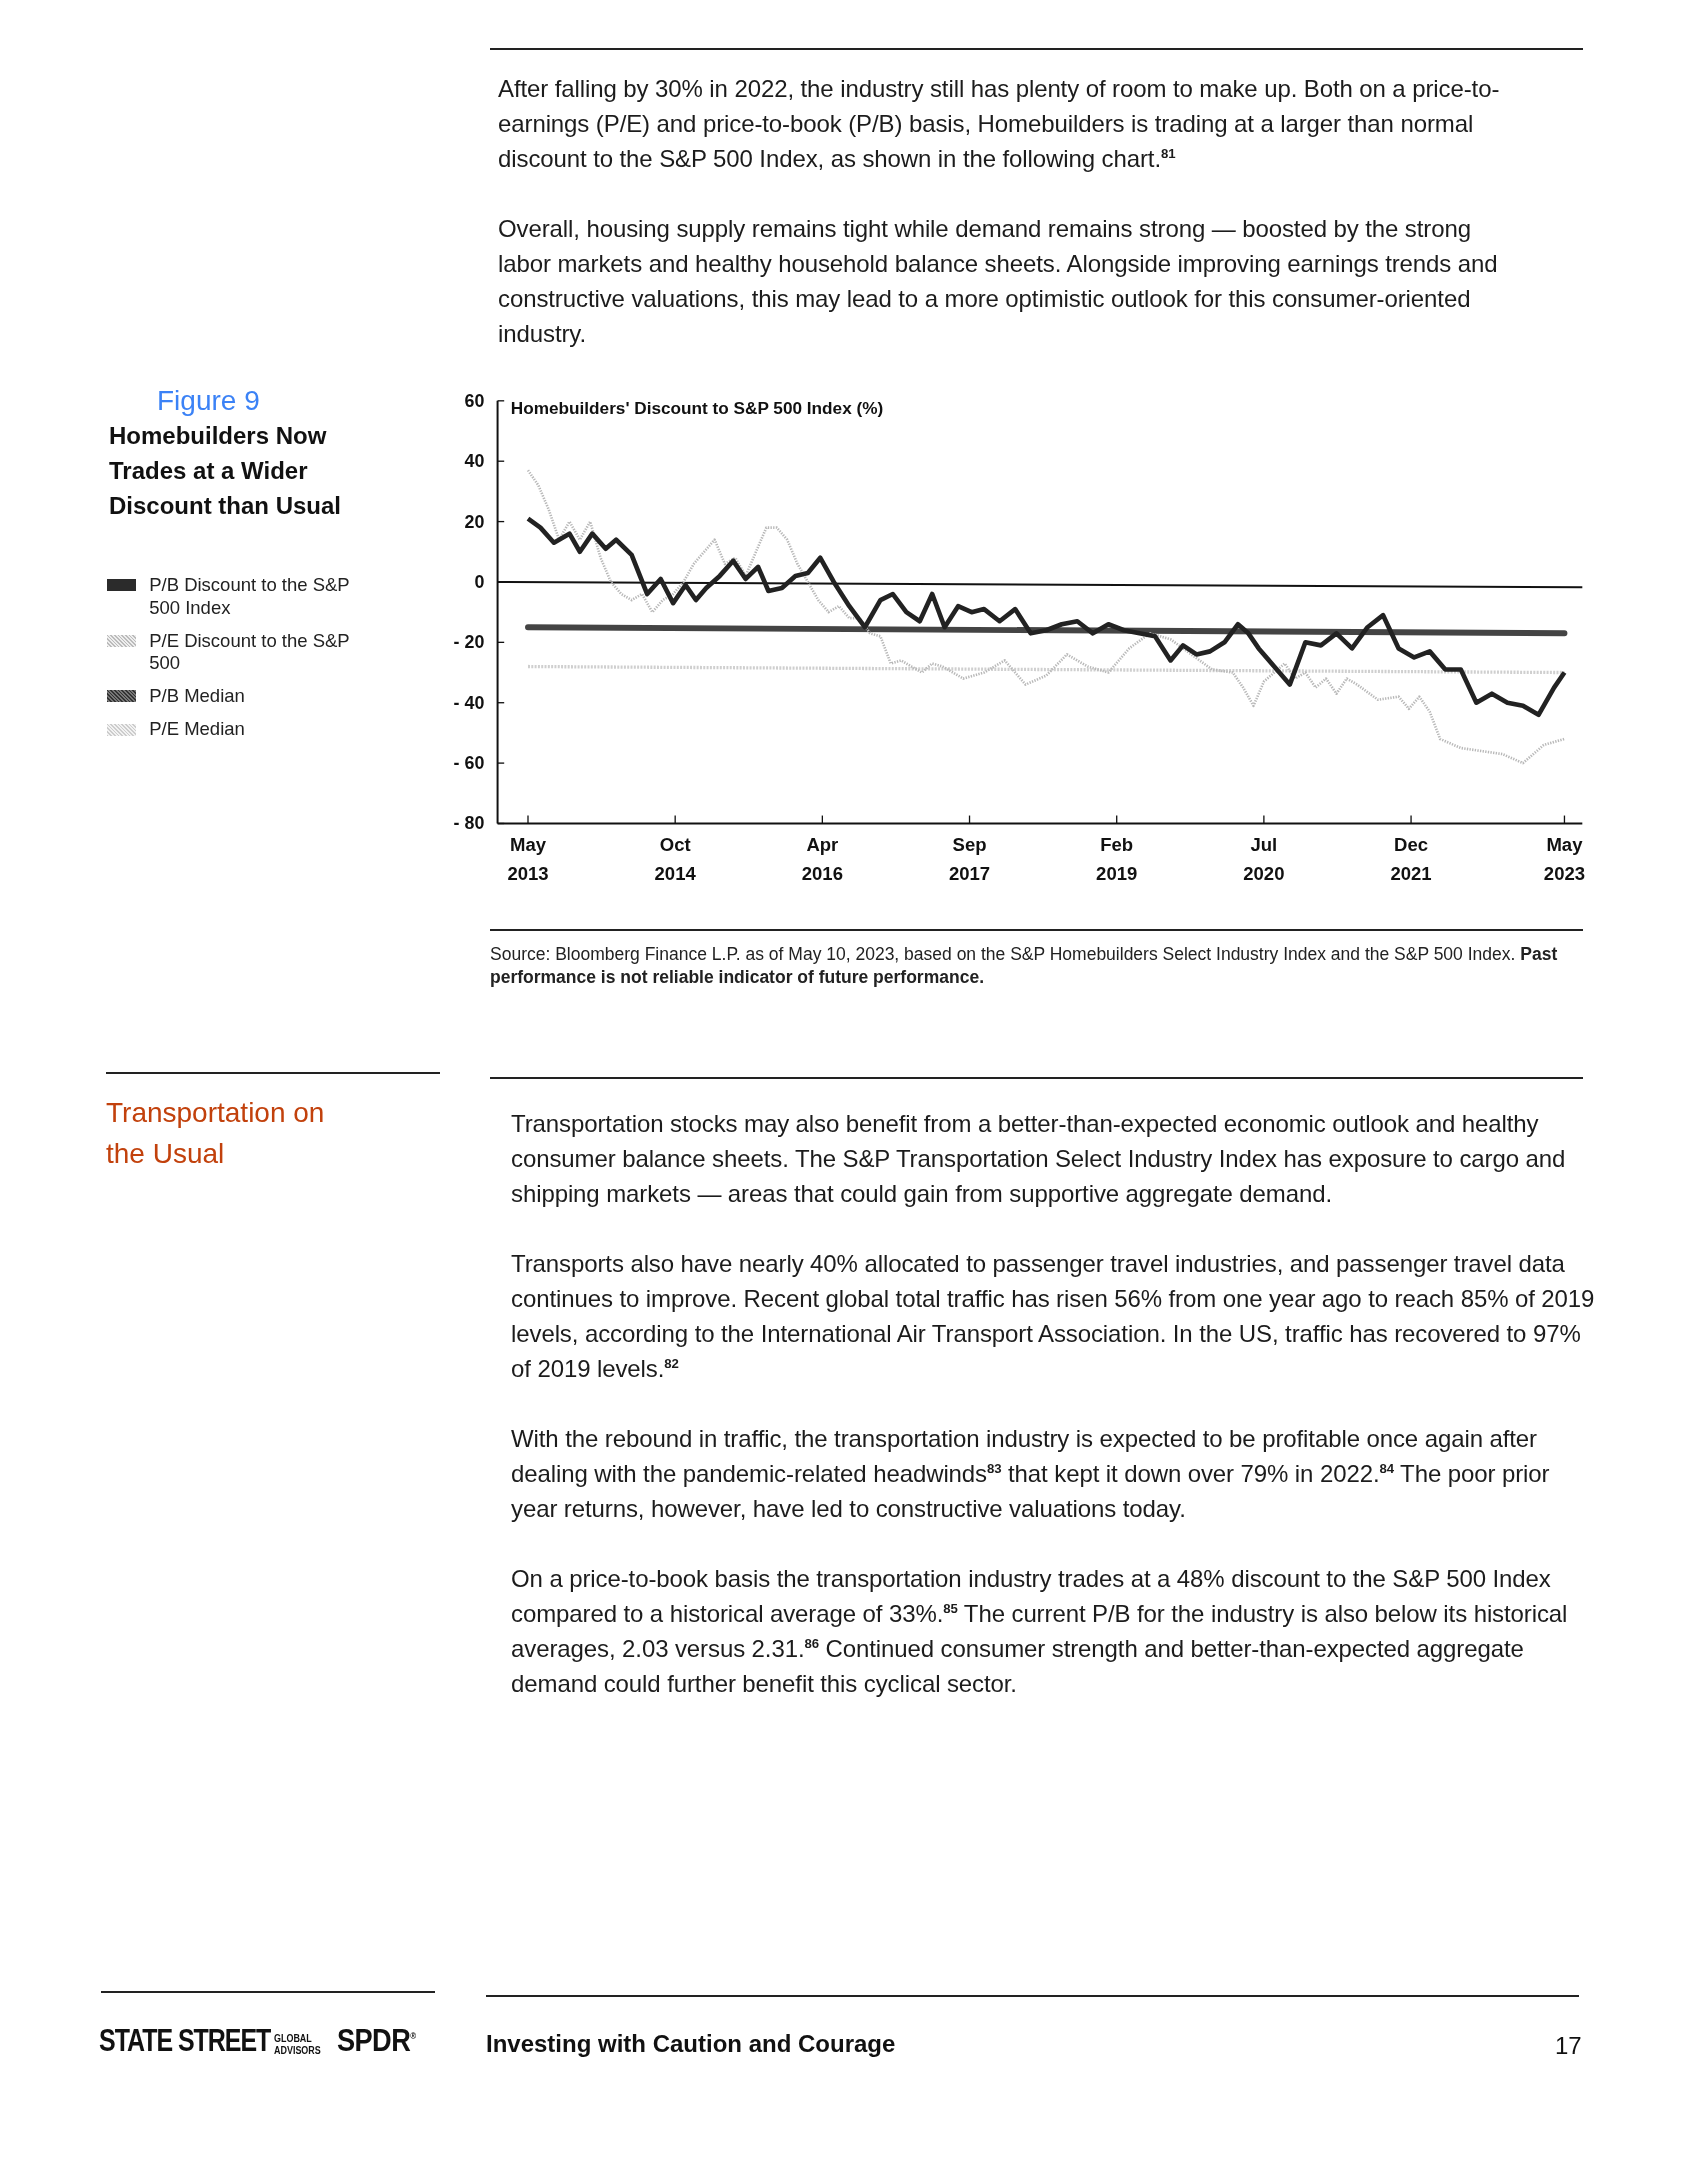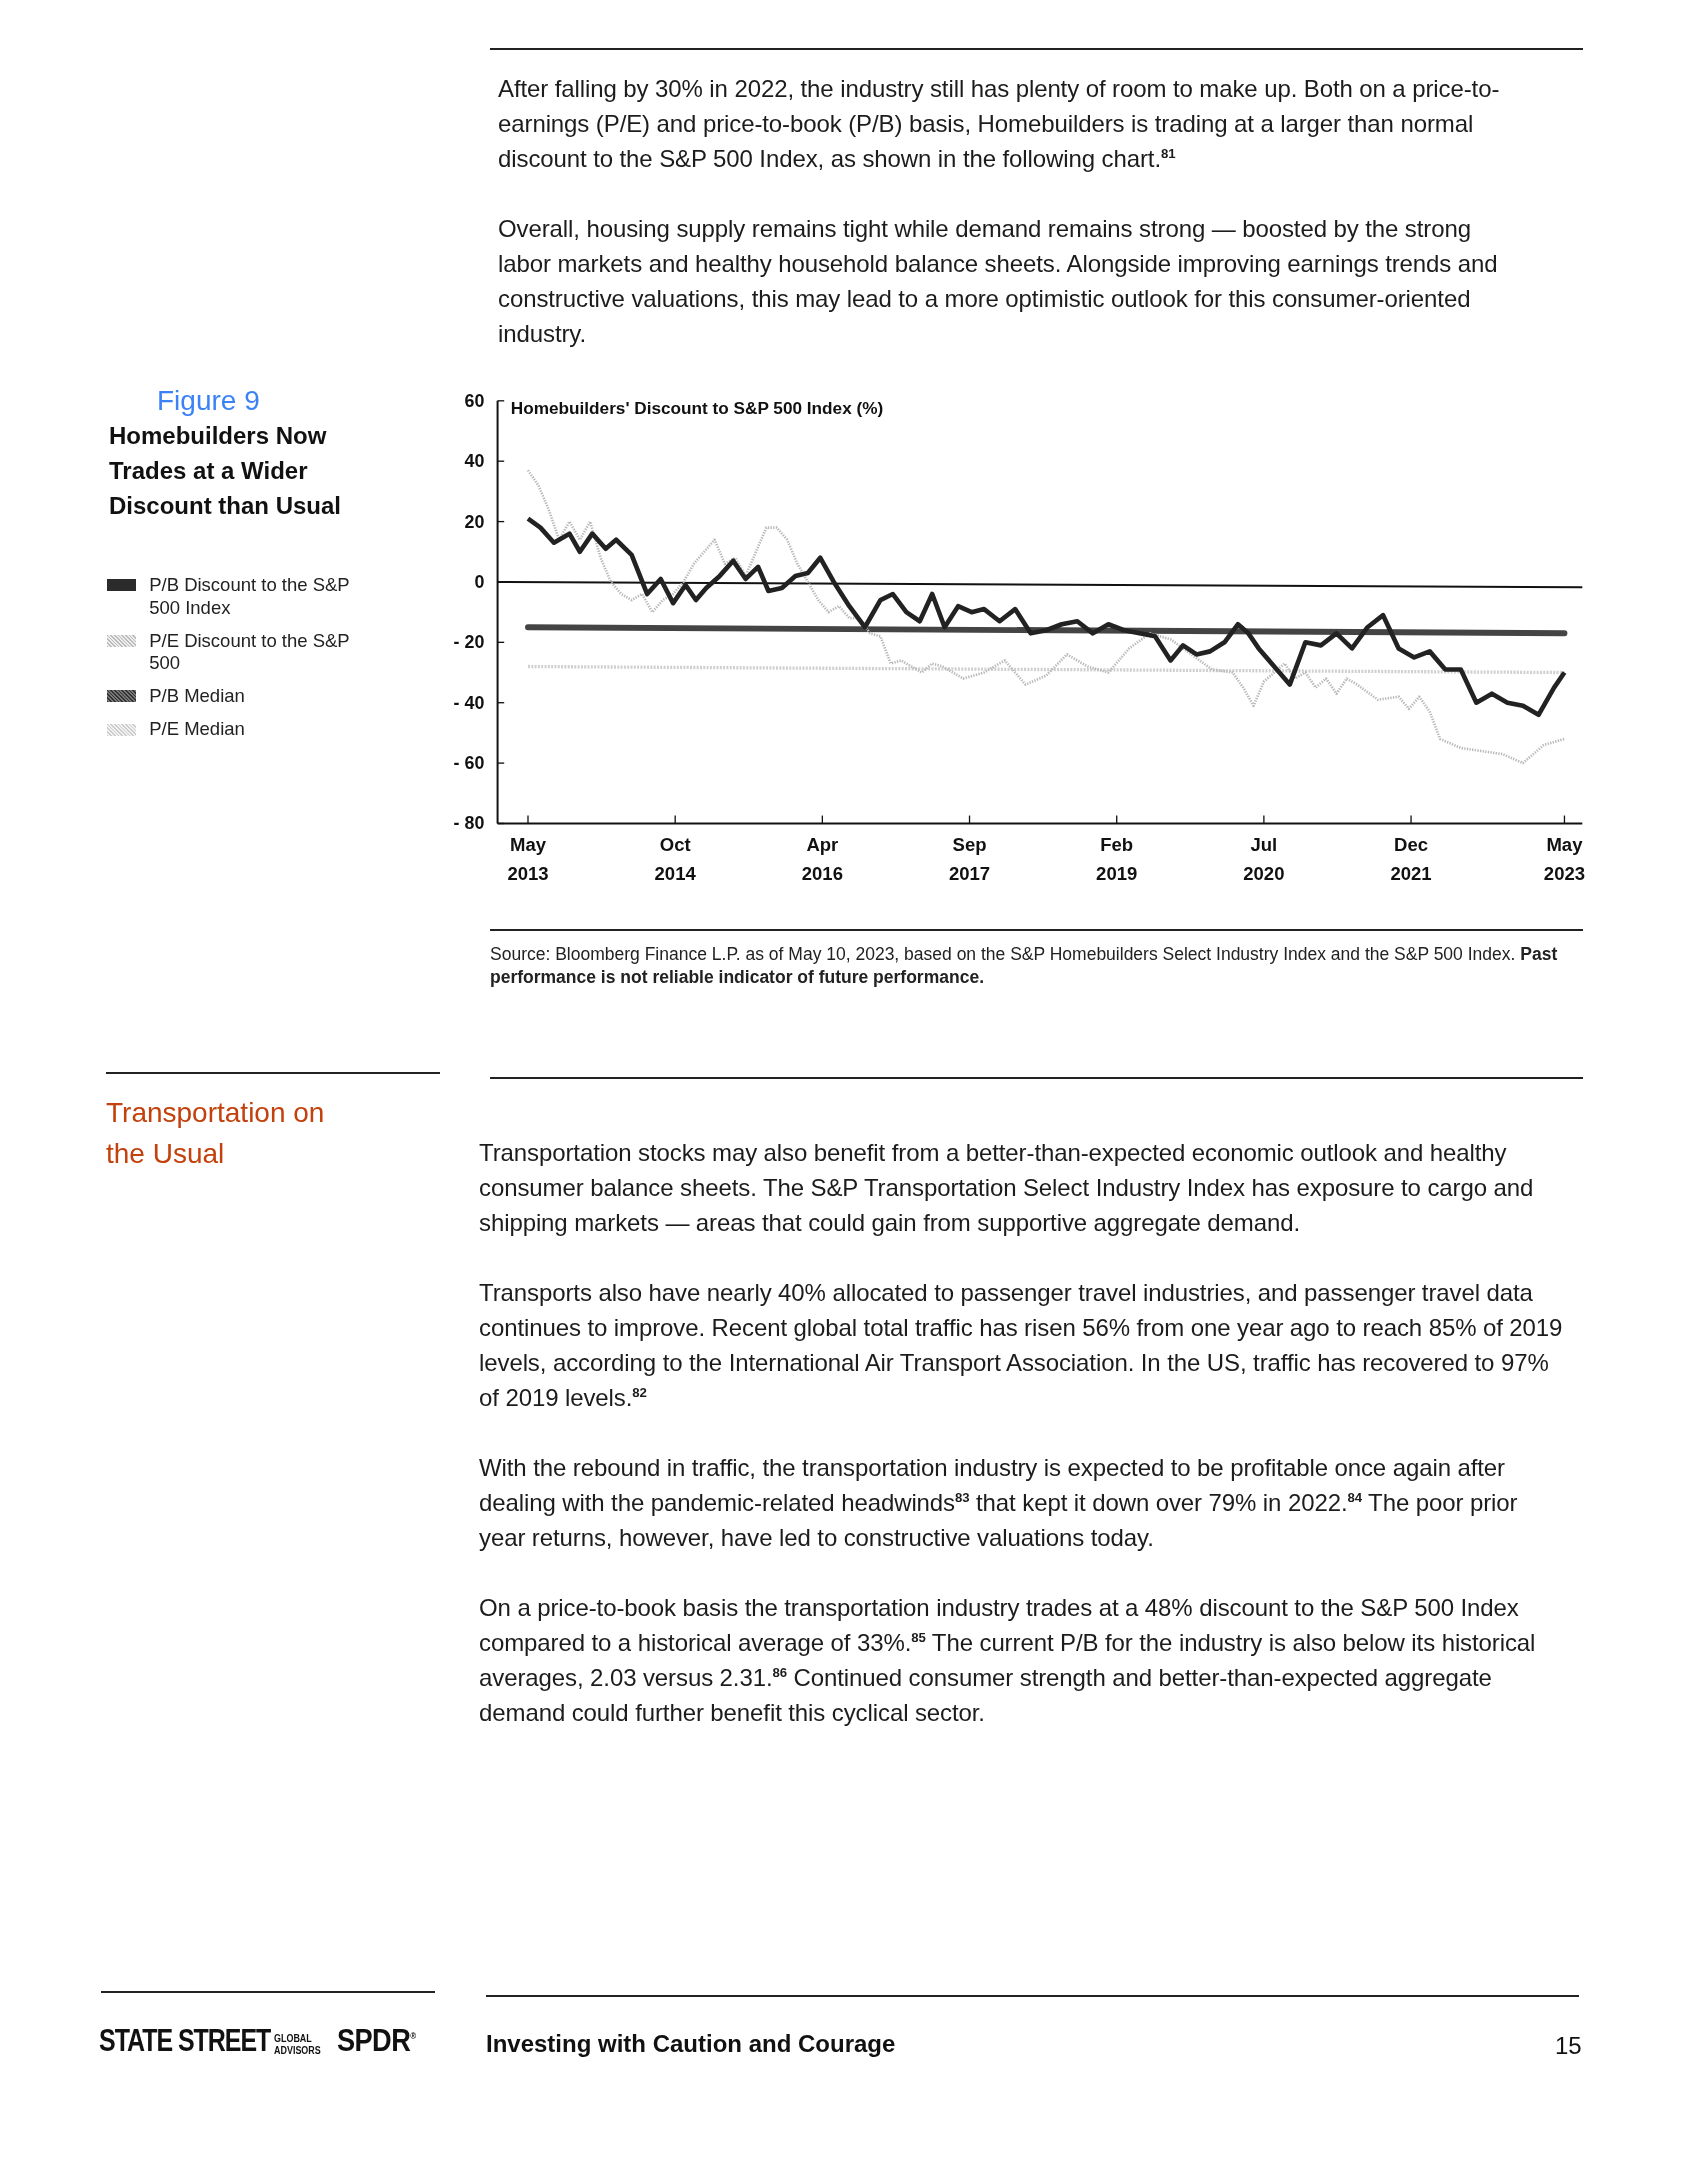--- a/index.html
+++ b/index.html
@@ -125,31 +125,31 @@
 </div>
 
 <div class="rule" style="left:106px; top:1072px; width:334px;"></div>
 <div class="rule" style="left:490px; top:1077px; width:1093px;"></div>
 
 <div class="abs" style="left:106px; top:1092px; width:318px;">
   <div class="section-heading">Transportation on</div>
   <div class="section-heading">the Usual</div>
 </div>
 
-<div class="abs body-text" style="left:479px; top:1106px; width:1085px;margin-top:29px;">
+<div class="abs body-text" style="left:511px; top:1106px; width:1085px;">
   <p><span>Transportation stocks may also benefit from a better-than-expected economic outlook and healthy consumer balance sheets. The S&amp;P Transportation Select Industry Index has exposure to cargo and shipping markets — areas that could gain from supportive aggregate demand.</span></p>
   <p><span>Transports also have nearly 40% allocated to passenger travel industries, and passenger travel data continues to improve. Recent global total traffic has risen 56% from one year ago to reach 85% of 2019 levels, according to the International Air Transport Association. In the US, traffic has recovered to 97% of 2019 levels.</span><sup>82</sup></p>
   <p><span>With the rebound in traffic, the transportation industry is expected to be profitable once again after dealing with the pandemic-related headwinds</span><sup>83</sup><span> that kept it down over 79% in 2022.</span><sup>84</sup><span> The poor prior year returns, however, have led to constructive valuations today.</span></p>
   <p><span>On a price-to-book basis the transportation industry trades at a 48% discount to the S&amp;P 500 Index compared to a historical average of 33%.</span><sup>85</sup><span> The current P/B for the industry is also below its historical averages, 2.03 versus 2.31.</span><sup>86</sup><span> Continued consumer strength and better-than-expected aggregate demand could further benefit this cyclical sector.</span></p>
 </div>
 
 <div class="rule" style="left:101px; top:1991px; width:334px;"></div>
 <div class="rule" style="left:486px; top:1995px; width:1093px;"></div>
 
 <div class="abs logo" style="left:99px; top:2019px; height:40px; width:344px;">
   <span class="ss">STATE STREET</span>
   <span class="ga"><span>GLOBAL</span><br><span>ADVISORS</span></span>
   <span class="spdr"><span>SPDR</span><sup>®</sup></span>
 </div>
 
 <div class="abs footer-title" style="left:486px; top:2030px;">Investing with Caution and Courage</div>
-<div class="abs page-num" style="left:1555px; top:2032px;">15</div>
+<div class="abs page-num" style="left:1555px; top:2032px;">17</div>
 
 
 </body></html>

